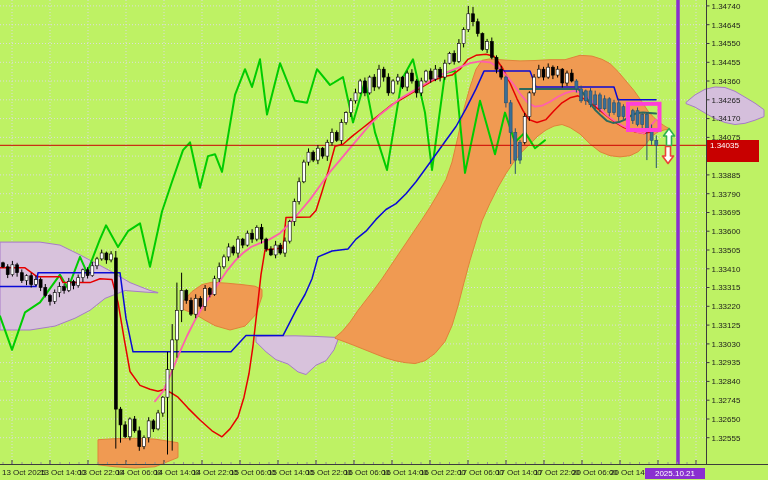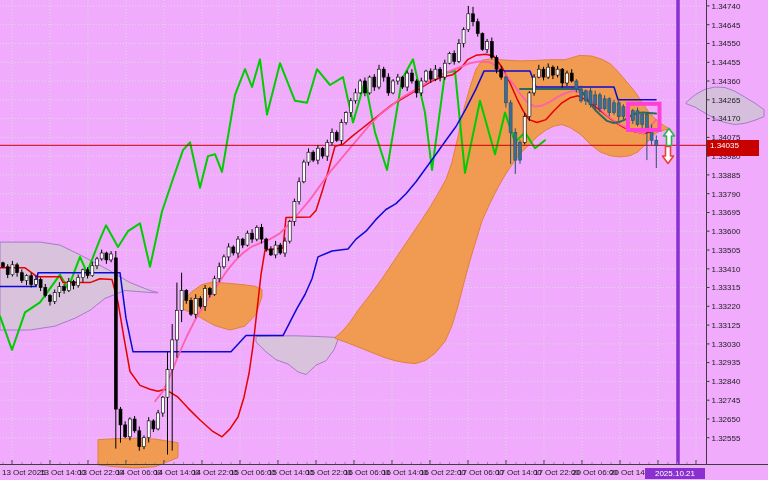--- a/index.html
+++ b/index.html
@@ -1,20 +1,20 @@
 <!DOCTYPE html>
 <html><head>
 <meta charset="utf-8">
 <style>
   html,body{margin:0;padding:0;background:#fff;}
-  .chart-window{position:relative;width:768px;height:480px;background:#f0abfc;overflow:hidden;
+  .chart-window{position:relative;width:768px;height:480px;background:#bef264;overflow:hidden;
     font-family:"Liberation Sans",sans-serif;}
   svg{position:absolute;left:0;top:0;}
   svg text{font-family:"Liberation Sans",sans-serif;}
-  .cur-price{position:absolute;left:707px;top:140px;width:49px;height:16px;background:#C80000;
+  .cur-price{position:absolute;left:707px;top:140px;width:49px;height:22px;background:#C80000;
     color:#fff;font-size:8px;line-height:11px;padding-left:3px;letter-spacing:0;}
   .vline-label{position:absolute;left:645px;top:468px;width:60px;height:11px;background:#8A2FD0;
     color:#fff;font-size:8px;line-height:11px;text-align:center;}
 </style>
 </head>
 <body>
 
 <div class="chart-window">
   <svg id="plot" width="768" height="480">
       <g>

